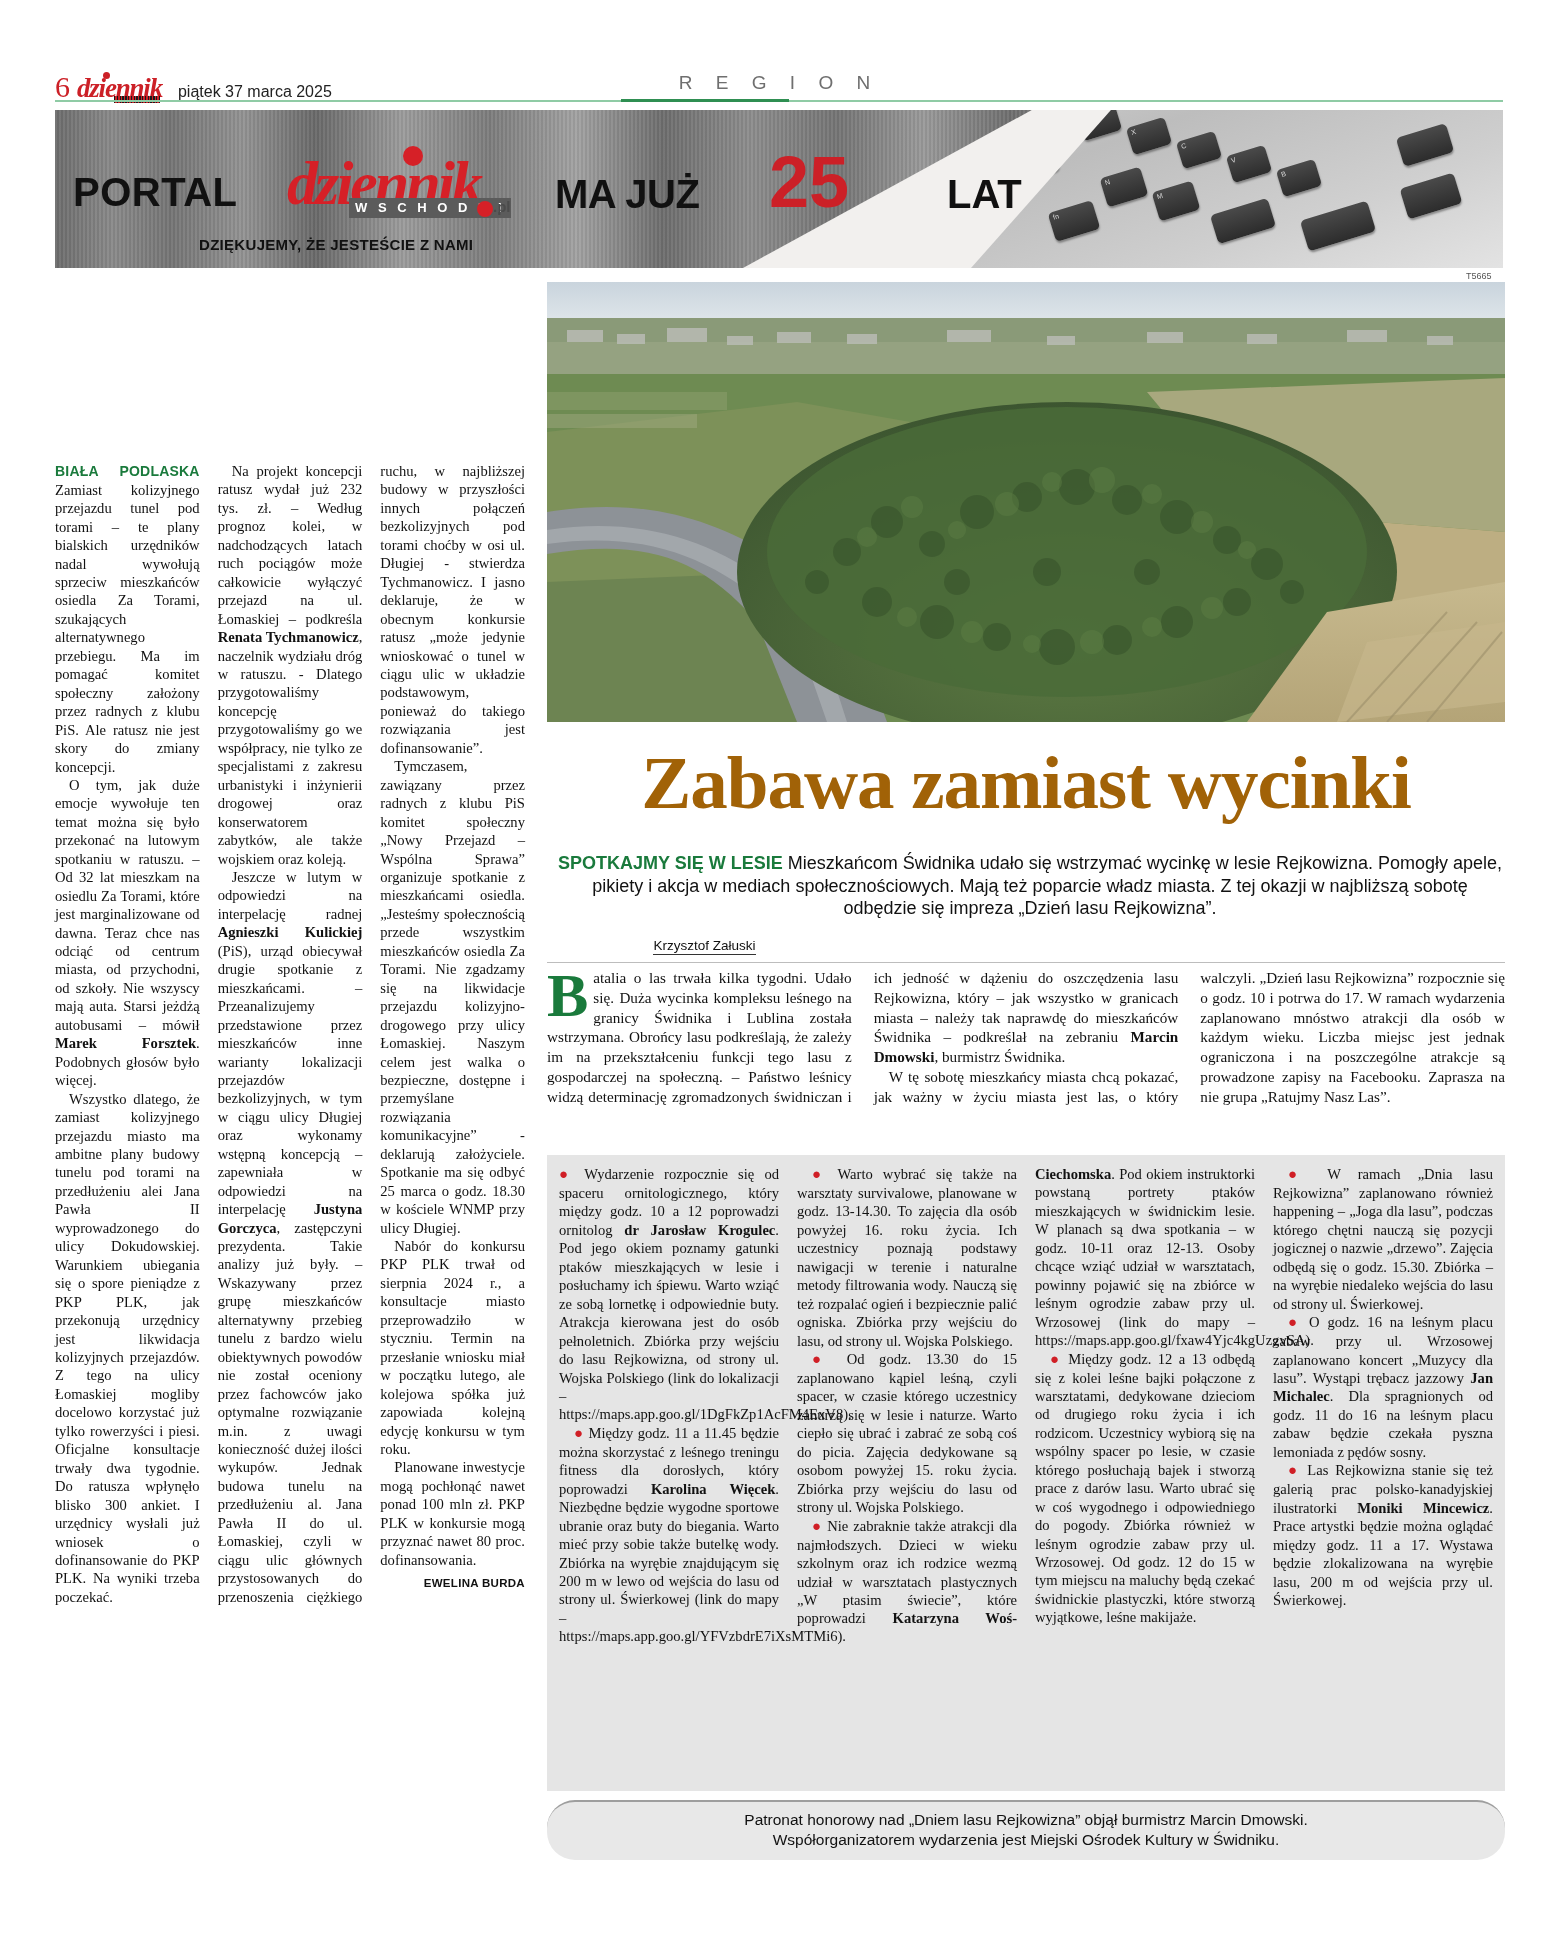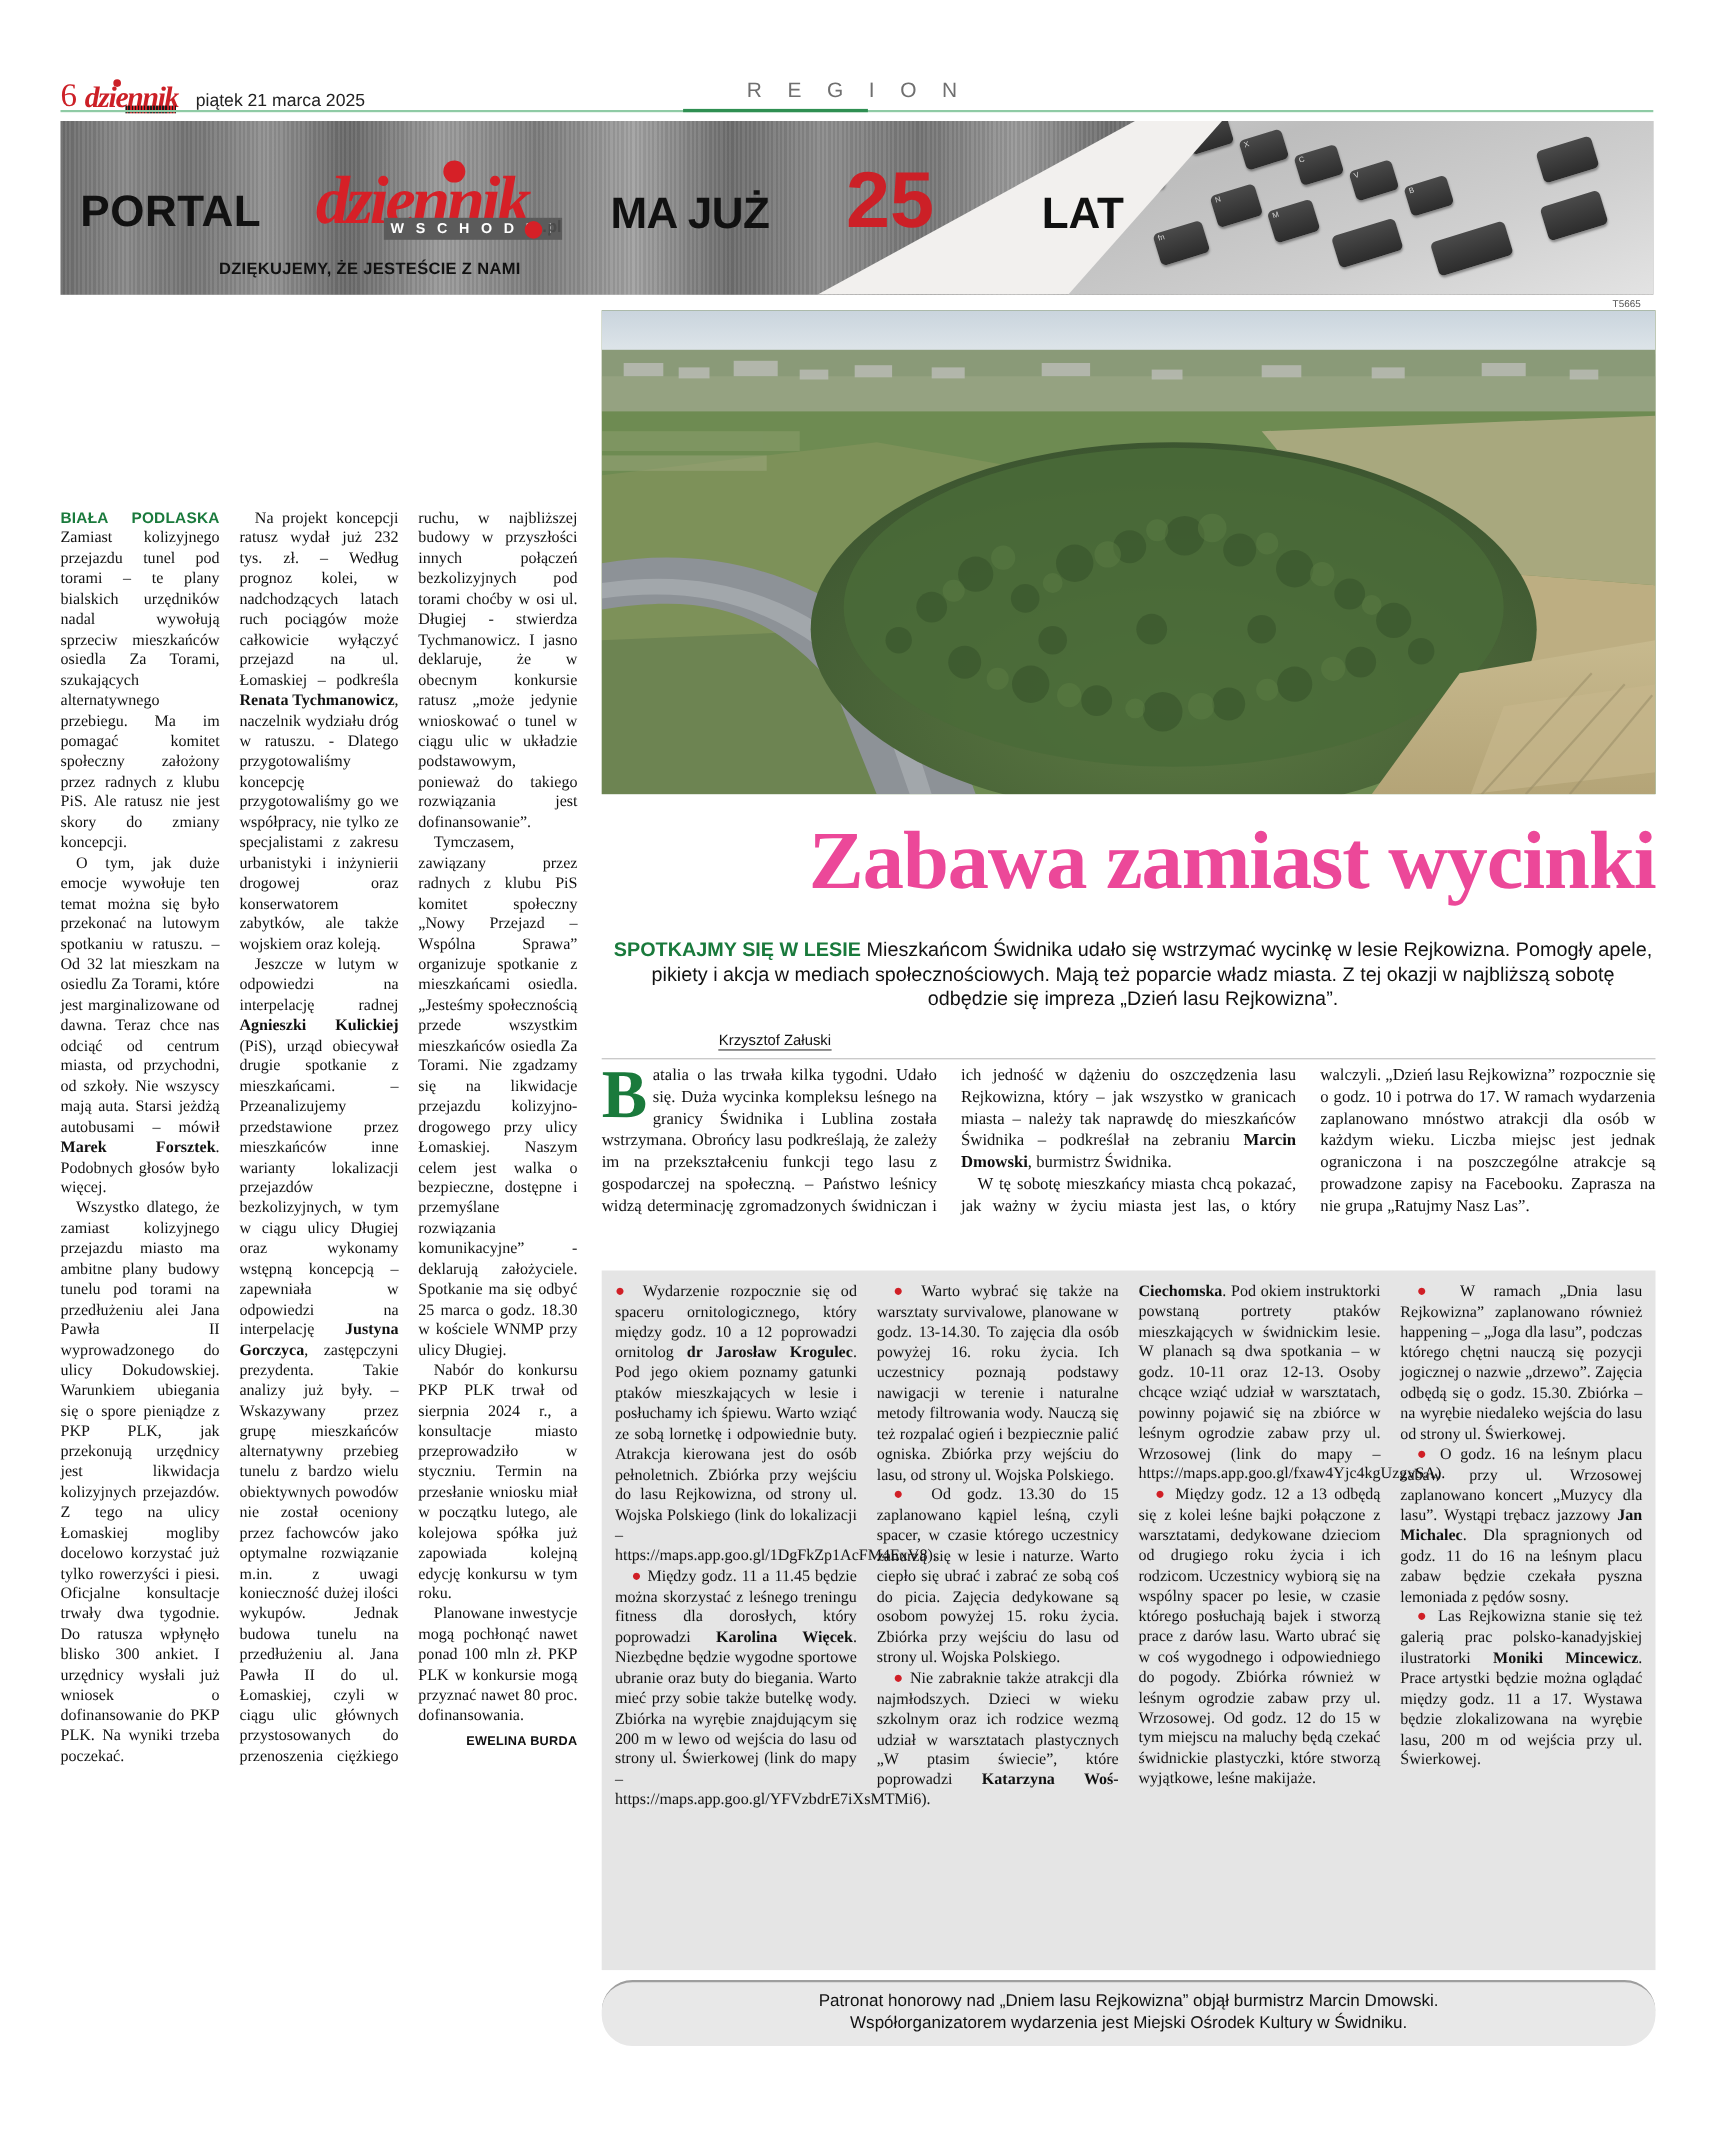--- a/index.html
+++ b/index.html
@@ -180,23 +180,23 @@
   
   .photo {
     position:absolute; left:547px; top:282px; width:958px; height:440px;
     overflow:hidden; background:#7a8f63;
   }
   .photo svg { display:block; width:100%; height:100%; }
 
   
   .main-head {
     position:absolute; left:547px; top:745px; width:958px;
-    text-align:right;
+    text-align:center;
     font-family:"Liberation Serif", serif; font-weight:bold;
-    font-size:75px; line-height:1; color:#ec4899; letter-spacing:-1px;
+    font-size:75px; line-height:1; color:#a16207; letter-spacing:-1px;
   }
   .main-lead {
     position:absolute; left:555px; top:852px; width:950px;
     text-align:center;
     font-family:"Liberation Sans", sans-serif;
     font-size:18px; line-height:1.26; color:#111;
   }
   .main-lead .lead-kick {
     font-weight:bold; color:#1a7a3c;
   }
@@ -255,21 +255,21 @@
 
 <div class="page">
 
   <div class="masthead">
     <div class="mast-page-no">6</div>
     <div class="mast-logo">
       <span class="dot"></span>
       <span>dziennik</span>
       <span class="barcode"></span>
     </div>
-    <div class="mast-date">piątek 21 marca 2025</div>
+    <div class="mast-date">piątek 37 marca 2025</div>
   </div>
   <div class="mast-section">R E G I O N</div>
   <div class="mast-rule"></div>
   <div class="mast-rule-dark"></div>
 
   <div class="banner">
     <div class="banner-texture"></div>
     <div class="banner-white"></div>
     <div class="banner-laptop">
       <div class="kbd" style="left:40px;  top:-6px;  width:66px; height:30px;">

